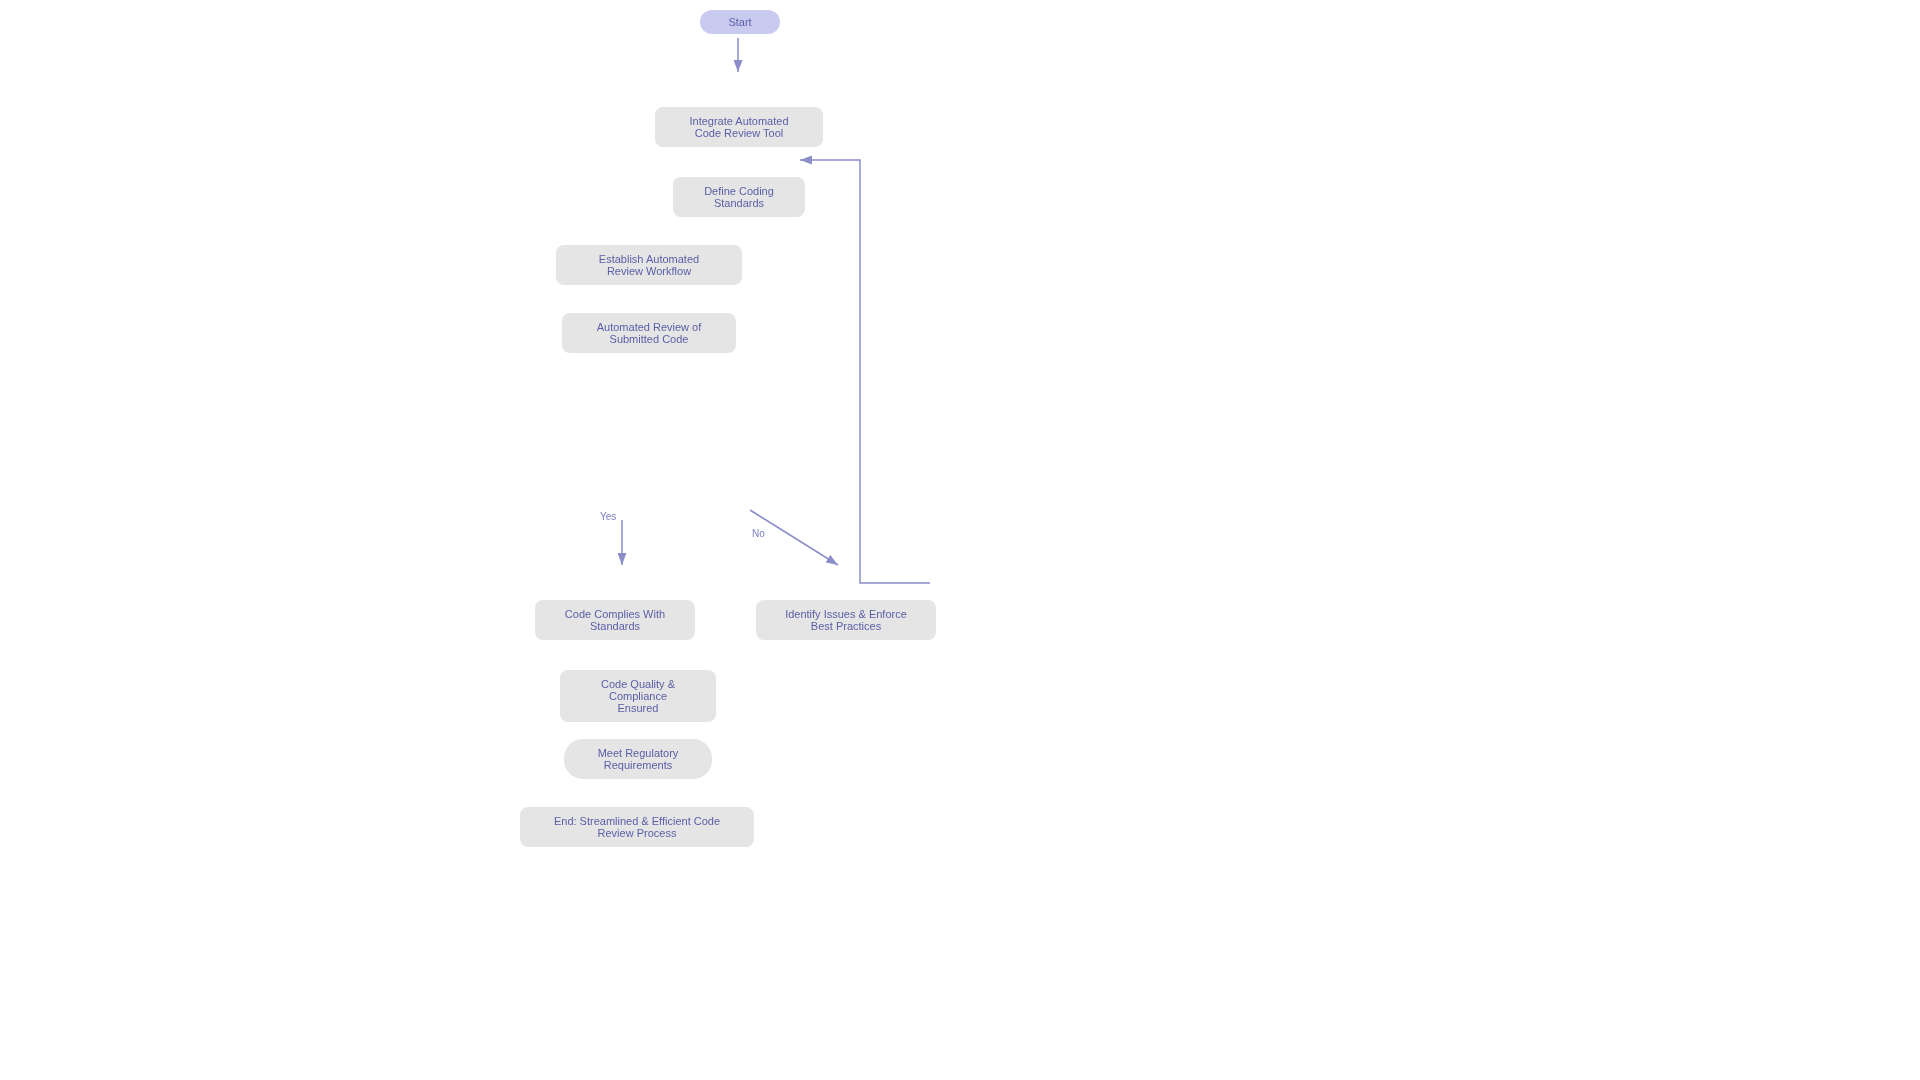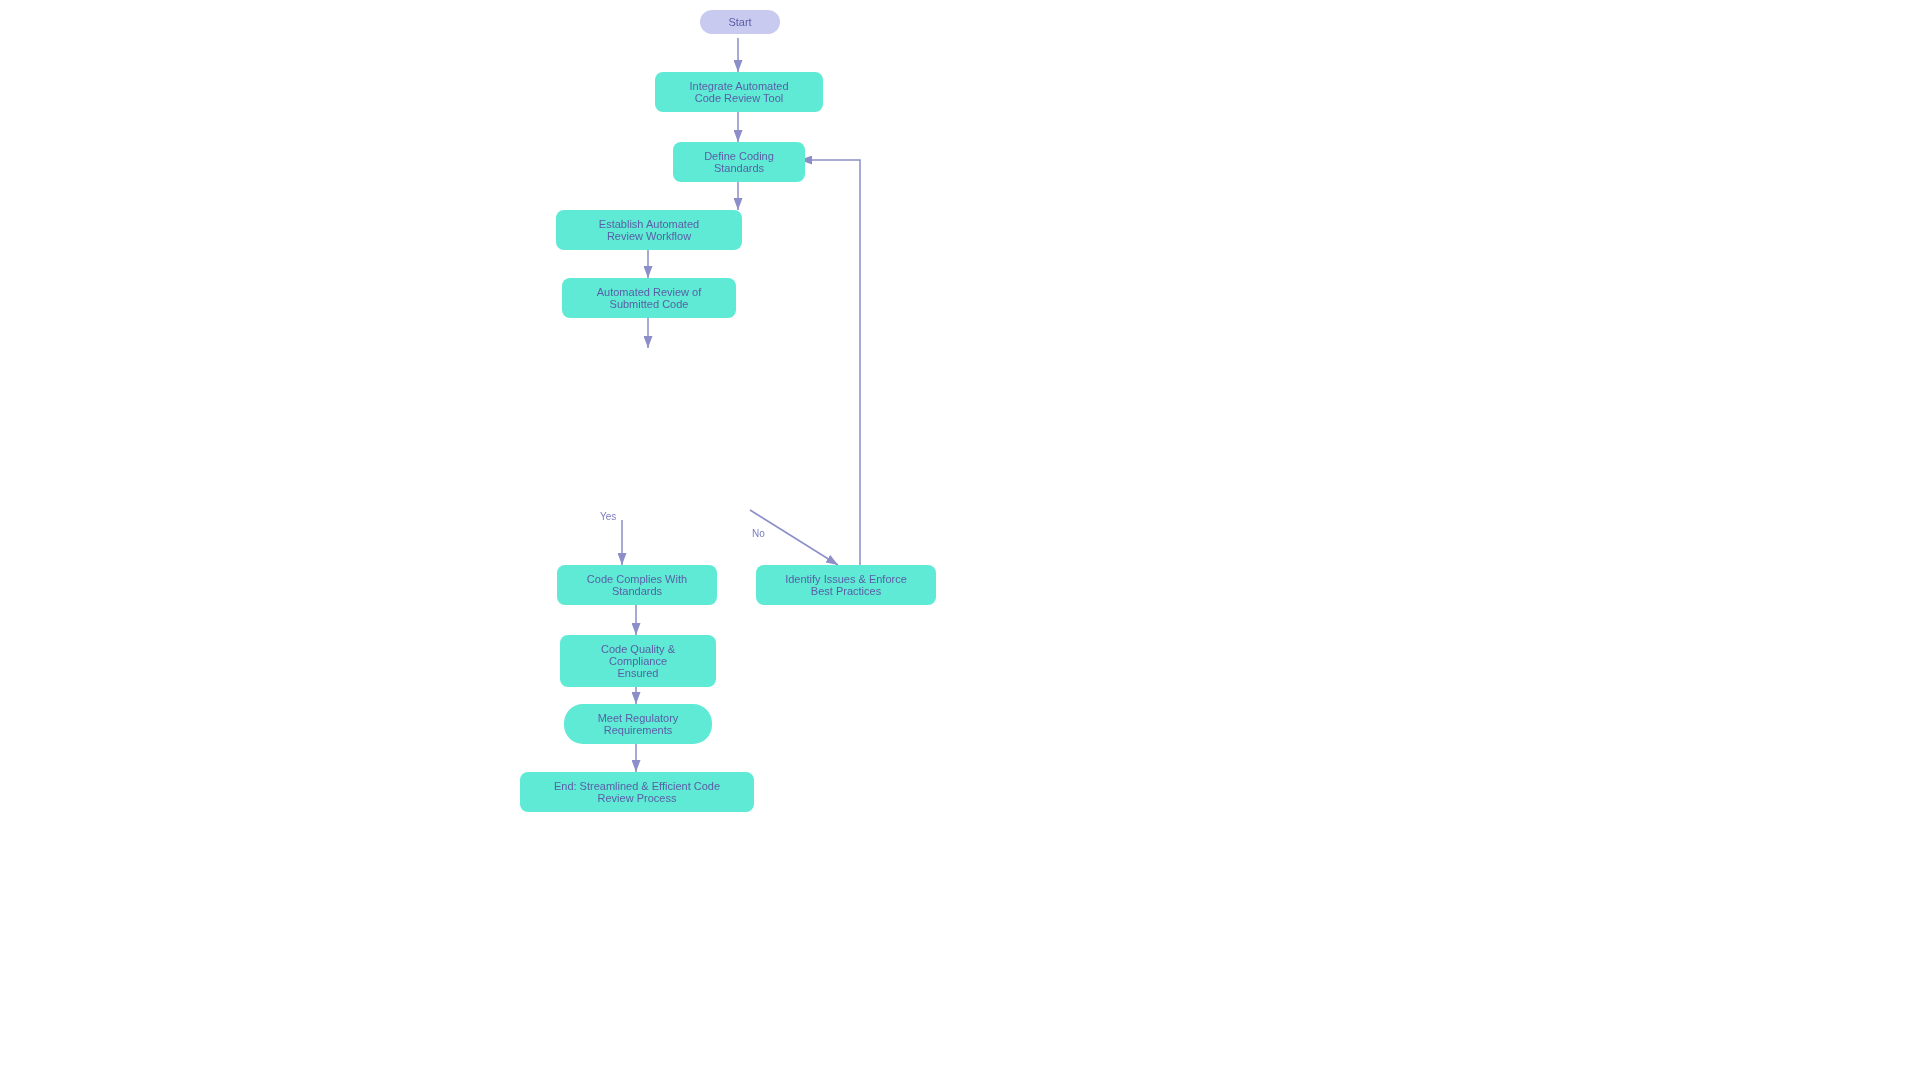--- a/index.html
+++ b/index.html
@@ -27,23 +27,24 @@
       color: #5b5ea6;
       font-weight: 400;
     }
     .pill {
       background: #c8caef;
       border-radius: 20px;
       padding: 6px 16px;
       min-width: 80px;
     }
     .rounded-rect {
-      background: #5eead4;
+      background: #e5e5e5;
       border-radius: 8px;
       padding: 8px 28px;
+      margin-top: 35px;
     }
     .diamond-container {
       position: absolute;
       display: flex;
       align-items: center;
       justify-content: center;
     }
     .diamond {
       width: 160px;
       height: 160px;
@@ -129,21 +130,21 @@
 
 
   <div class="label-text" style="left: 600px; top: 511px;">
     <span>Yes</span>
   </div>
 
   <div class="label-text" style="left: 752px; top: 528px;">
     <span>No</span>
   </div>
 
-  <div class="node rounded-rect" style="left: 557px; top: 565px; width: 160px;">
+  <div class="node rounded-rect" style="left: 535px; top: 565px; width: 160px;">
     <span>Code Complies With Standards</span>
   </div>
 
   <div class="node rounded-rect" style="left: 756px; top: 565px; width: 180px;">
     <span>Identify Issues &amp; Enforce Best Practices</span>
   </div>
 
   <div class="node rounded-rect" style="left: 560px; top: 635px; width: 156px;">
     <span>Code Quality &amp; Compliance Ensured</span>
   </div>

